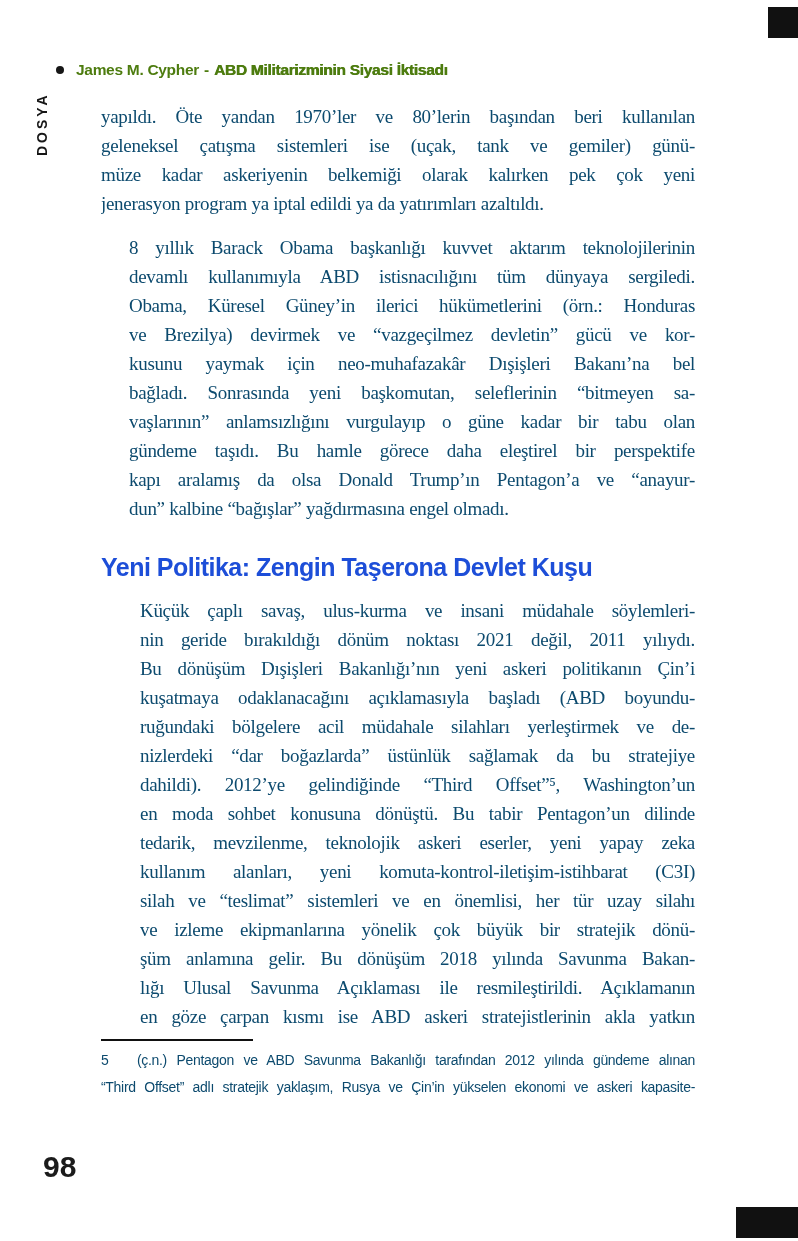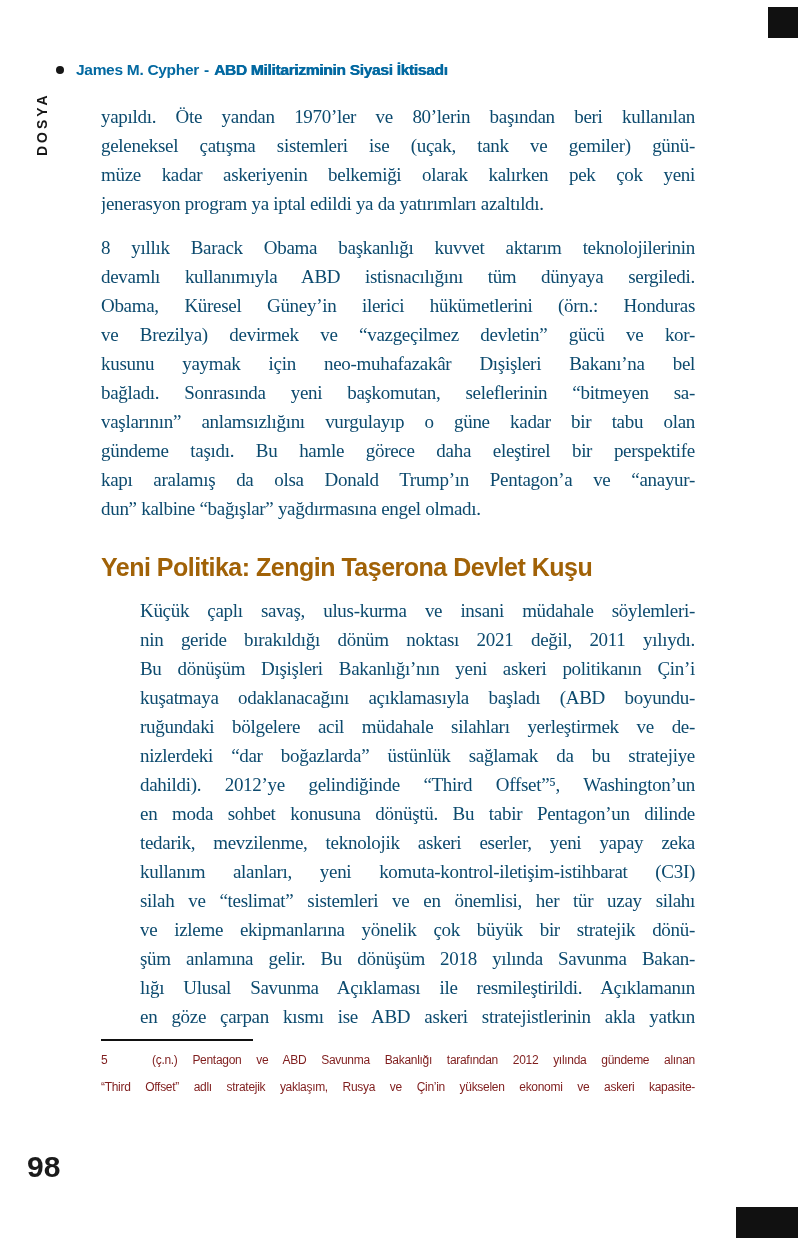--- a/index.html
+++ b/index.html
@@ -15,21 +15,21 @@
   
   .corner { position: absolute; background: #111; }
   .corner-top { top: 7px; right: 0; width: 30px; height: 31px; }
   .corner-bottom { bottom: 3px; right: 0; width: 62px; height: 31px; }
 
   
   .running-header {
     position: absolute; left: 56px; top: 61px;
     display: flex; align-items: center; white-space: nowrap;
     font-family: "Liberation Sans", sans-serif;
-    letter-spacing: -0.3px; color: #0369a1;
+    letter-spacing: -0.3px; color: #4d7c0f;
   }
   .bullet {
     width: 8px; height: 8px; border-radius: 50%;
     background: #161616; display: inline-block; margin-right: 12px;
   }
   .author { font-size: 15.5px; font-weight: 700; }
   .sep { font-size: 15.5px; font-weight: 700; margin: 0 5px; }
   .booktitle { font-size: 15.5px; font-weight: 700; text-shadow: 0.6px 0 0 currentColor; }
 
   
@@ -38,55 +38,55 @@
     transform: rotate(-90deg); transform-origin: 0 0;
     font-family: "Liberation Sans", sans-serif;
     font-weight: 700; font-size: 14px; letter-spacing: 3px;
     color: #161616; white-space: nowrap;
   }
 
   
   .content { position: absolute; left: 101px; top: 102px; width: 594px; }
 
   .para { margin: 0; }
-  .p2 { margin-top: 15px; }
+  .p2 { margin-top: 15px; margin-left: 28px; }
   .p3 { margin-top: 14px; margin-left: 39px; }
 
   .bline {
     font-family: "Liberation Serif", "DejaVu Serif", serif;
     font-size: 19px; line-height: 29px; height: 29px;
     letter-spacing: -0.3px; color: #0c4a6e;
     text-align: justify; overflow: hidden; white-space: normal;
   }
   .bline::after { content: ""; display: inline-block; width: 100%; height: 0; }
   .bline.end { text-align: left; }
   .bline.end::after { content: none; }
 
   .heading {
     margin: 29px 0 0 0; height: 30px;
     font-family: "Liberation Sans", sans-serif;
     font-weight: 700; font-size: 25px; line-height: 30px;
-    letter-spacing: -0.5px; color: #a16207;
+    letter-spacing: -0.5px; color: #1d4ed8;
   }
 
   
   .footnote { margin-top: 3px; }
   .fnrule { width: 152px; border-top: 2px solid #111; margin: 8px 0 6px 0; }
   .fline {
     font-family: "Liberation Sans", sans-serif;
-    font-size: 12px; line-height: 27px; height: 27px;
-    letter-spacing: -0.3px; color: #7f1d1d;
+    font-size: 14px; line-height: 27px; height: 27px;
+    letter-spacing: -0.3px; color: #0c4a6e;
     text-align: justify; overflow: hidden;
   }
   .fline::after { content: ""; display: inline-block; width: 100%; height: 0; }
   .fline.end { text-align: left; }
   .fline.end::after { content: none; }
 
   .pagenum {
-    position: absolute; left: 27px; top: 1150px;
+    position: absolute; left: 43px; top: 1150px;
     font-family: "Liberation Sans", sans-serif;
     font-weight: 600; font-size: 30px; line-height: 34px;
     color: #1b1b1b;
   }
 </style>
 </head>
 <body>
 
 <div class="page">
 

